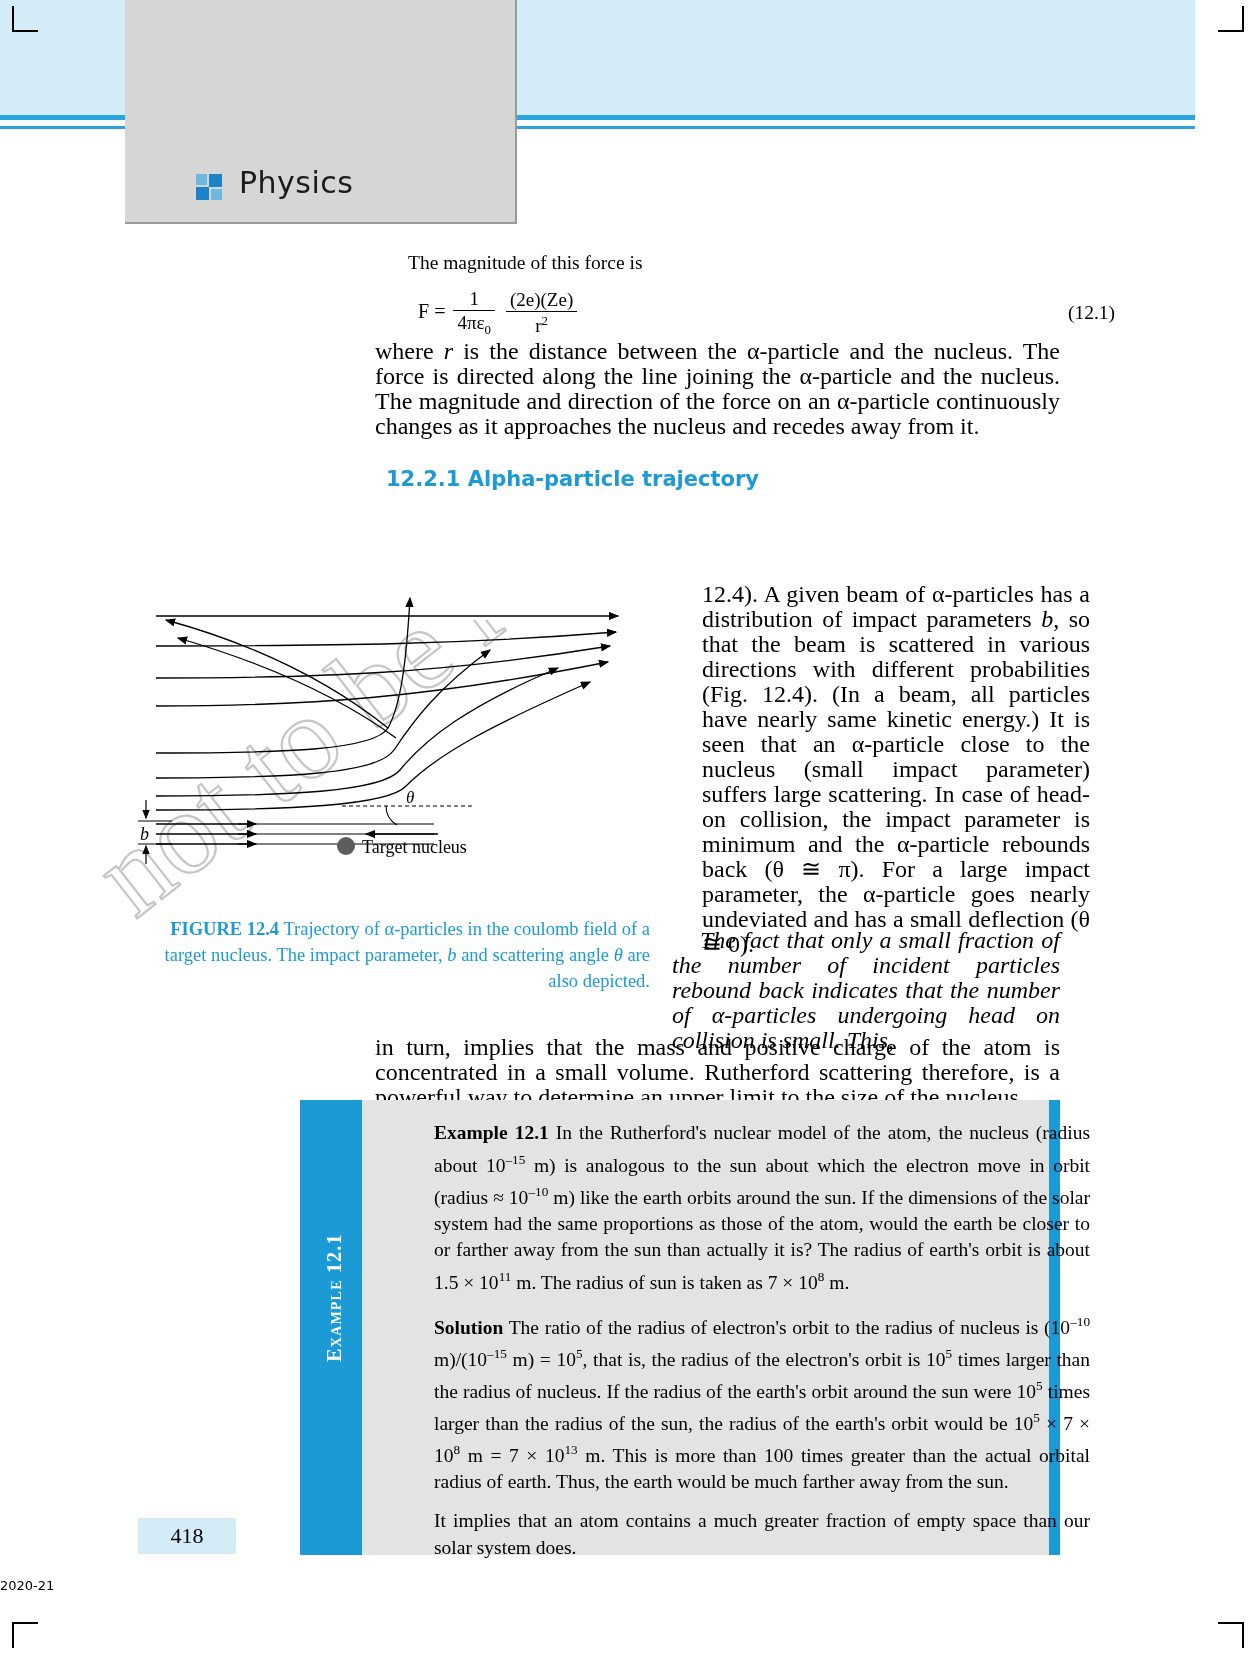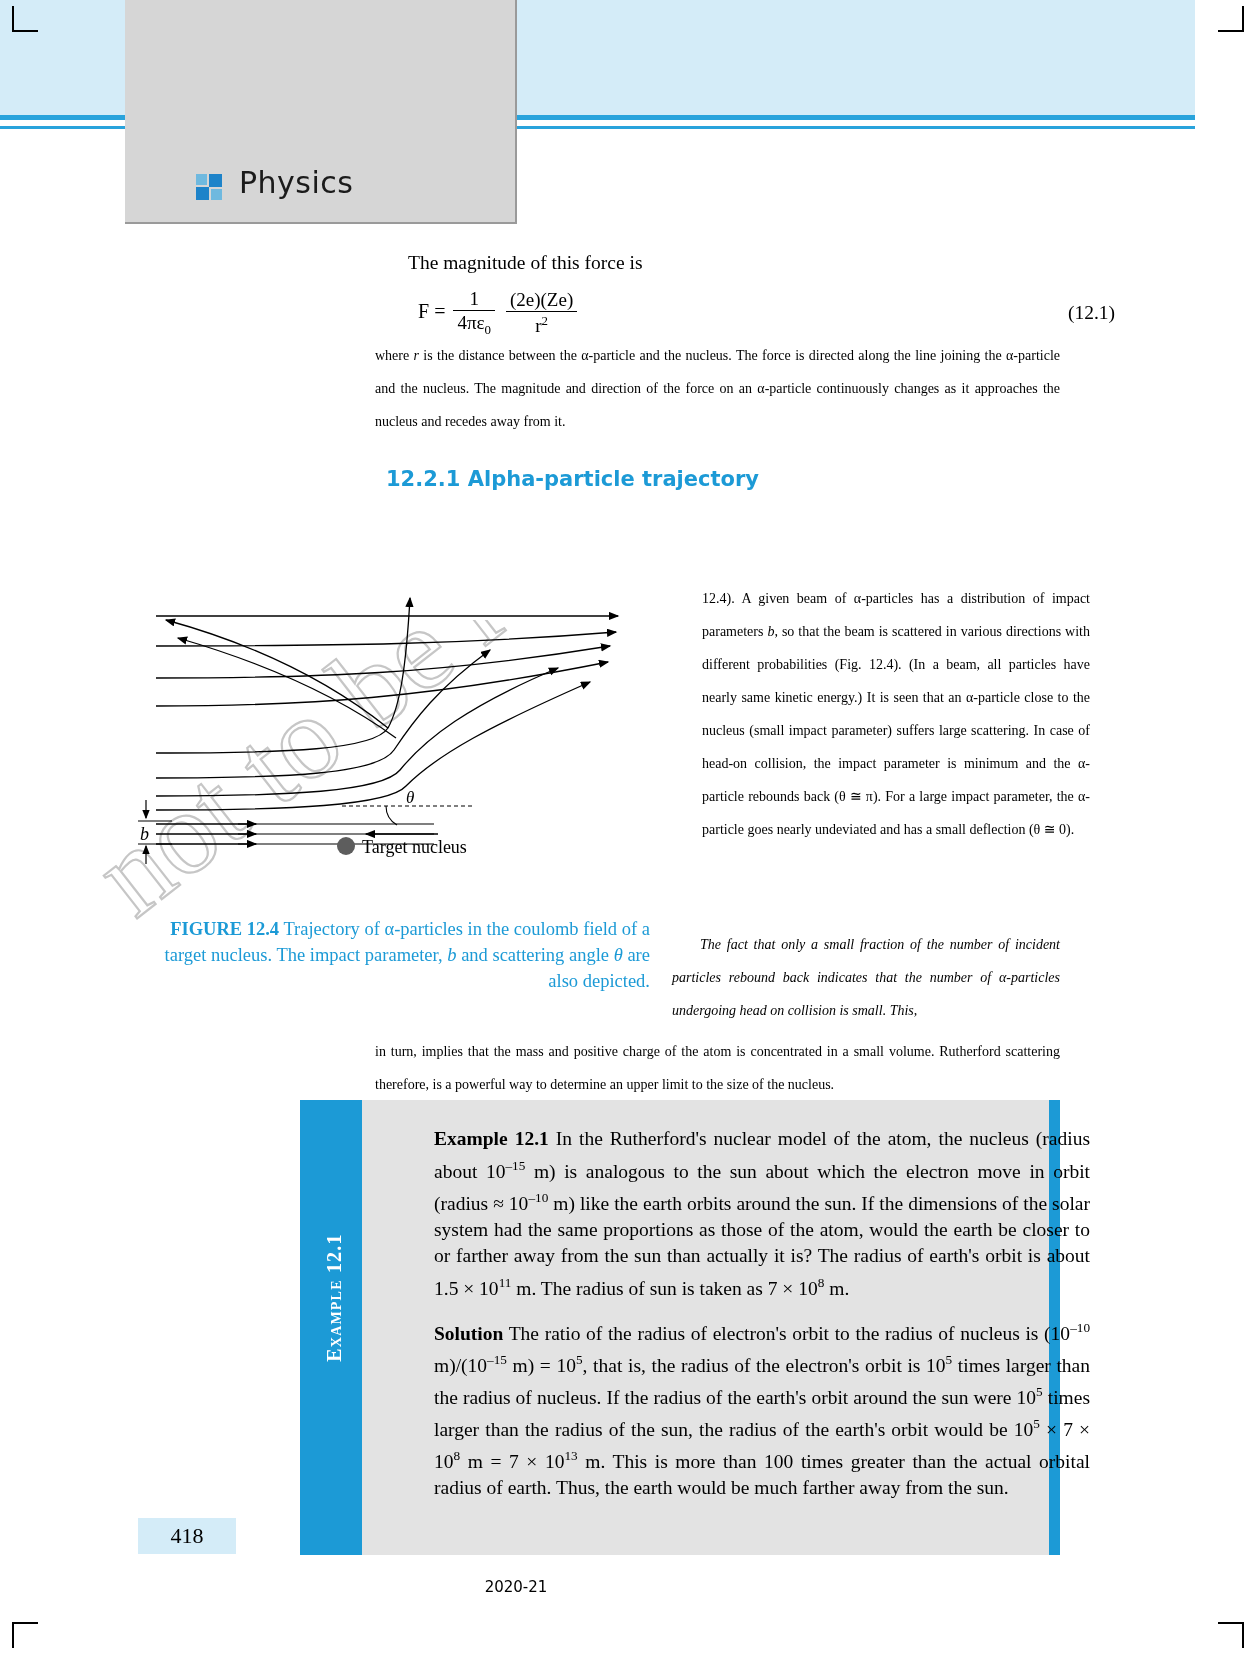--- a/index.html
+++ b/index.html
@@ -99,22 +99,22 @@
   .crop.tr { left: 1218px; top: 6px; }
   .crop.tr::before { left: 24px; top: 0; width: 2px; height: 26px; }
   .crop.tr::after  { left: 0; top: 24px; width: 26px; height: 2px; }
   .crop.br { left: 1218px; top: 1622px; }
   .crop.br::before { left: 24px; top: 0; width: 2px; height: 26px; }
   .crop.br::after  { left: 0; top: 0; width: 26px; height: 2px; }
 
   
   .col {
     position: absolute;
-    font-size: 14px;
-    line-height: 33px;
+    font-size: 24px;
+    line-height: 25px;
     text-align: justify;
   }
   .lead-line {
     position: absolute;
     left: 408px; top: 252px;
     font-size: 19.5px;
   }
   .formula {
     position: absolute;
     left: 418px; top: 288px;
@@ -223,41 +223,40 @@
     box-sizing: border-box;
   }
   .ex-inner {
     position: absolute;
     left: 72px; top: 16px;
     width: 656px;
     font-size: 19.5px;
     line-height: 26.5px;
     text-align: justify;
   }
-  .ex-inner p { margin: 10px 0 13px 0; }
+  .ex-inner p { margin: 4px 0 13px 0; }
   .ex-inner p.tight { margin-bottom: 0; }
   .ex-inner b { font-weight: bold; }
 
   
   .pagenum {
     position: absolute;
     left: 138px; top: 1518px;
     width: 98px; height: 36px;
     background: #d4ecf8;
     text-align: center;
     line-height: 36px;
     font-size: 22px;
   }
   .footer {
     position: absolute;
     left: 0; top: 1578px;
     width: 1032px;
-    text-align: center;
     font-family: "DejaVu Sans", sans-serif;
-    font-size: 15px;
+    font-size: 13px;
   }
 
   
   .watermark {
     position: absolute;
     left: 95px; top: 620px;
     width: 800px; height: 700px;
     pointer-events: none;
     color: #c9c9c9;
   }
@@ -439,20 +438,21 @@
           <b>Solution</b>
           The ratio of the radius of electron's orbit to the radius of
           nucleus is (10<sup>–10</sup> m)/(10<sup>–15</sup> m) = 10<sup>5</sup>, that is, the radius of the electron's
           orbit is 10<sup>5</sup> times larger than the radius of nucleus. If the radius of
           the earth's orbit around the sun were 10<sup>5</sup> times larger than the radius
           of the sun, the radius of the earth's orbit would be 10<sup>5</sup> × 7 × 10<sup>8</sup> m =
           7 × 10<sup>13</sup> m. This is more than 100 times greater than the actual
           orbital radius of earth. Thus, the earth would be much farther away
           from the sun.
         </p>
+        <p class="tight">It implies that an atom contains a much greater fraction of empty space than our solar system does.</p>
       </div>
     </div>
   </div>
 
   <div class="pagenum">418</div>
   <div class="footer">2020-21</div>
 
 </div>
 
 </body></html>

